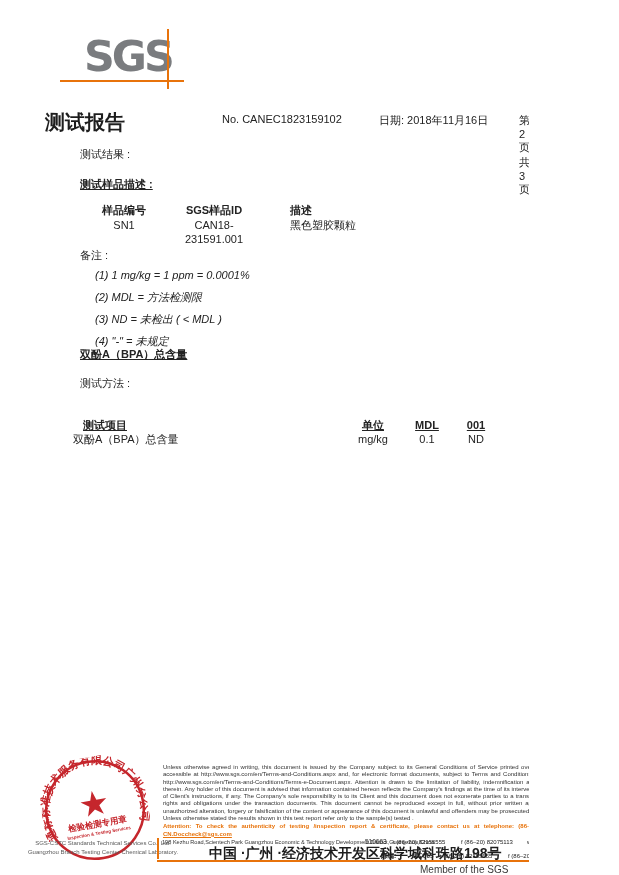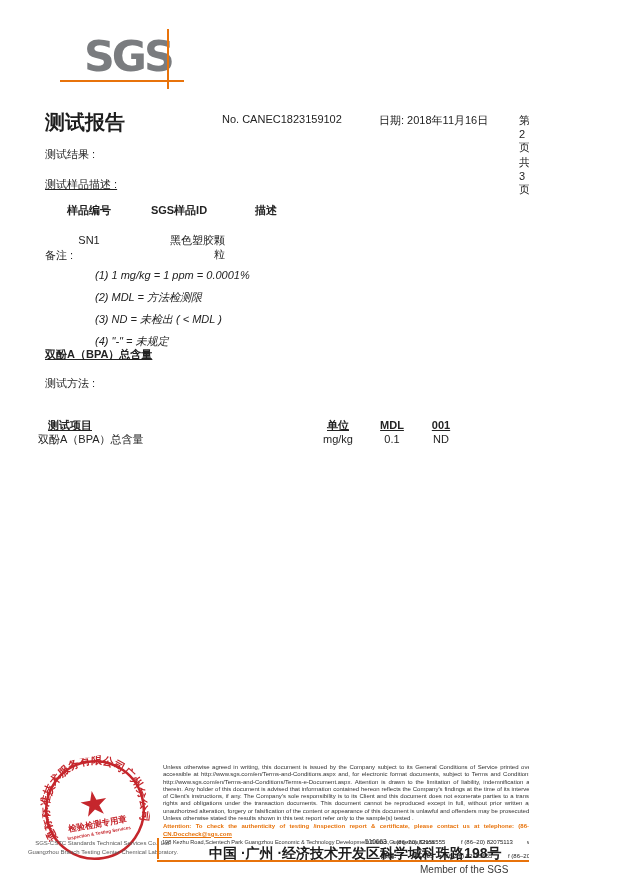--- a/index.html
+++ b/index.html
@@ -15,26 +15,26 @@
     letter-spacing:-3px;transform:scaleX(1.02);transform-origin:left;
   }
   .logo-vline{position:absolute;left:167px;top:29px;width:2px;height:60px;background:#e8730b;}
   .logo-hline{position:absolute;left:60px;top:80px;width:124px;height:2px;background:#e8730b;}
   
   .report-title{position:absolute;left:45px;top:109px;font-size:20px;font-weight:bold;color:#1d1d1d;}
   .report-no{position:absolute;left:222px;top:113px;font-size:11px;}
   .report-date{position:absolute;left:379px;top:113px;font-size:11px;}
   .report-page{position:absolute;left:519px;top:113px;font-size:11px;}
   
-  .t11{font-size:11px;line-height:14px;}
+  .t11{font-size:11px;line-height:14px;margin-left:35px;}
   .results-label{position:absolute;left:45px;top:147px;}
-  .sample-heading{position:absolute;left:45px;top:177px;font-weight:normal;text-decoration:underline;}
-  .sample-table{position:absolute;left:45px;top:203px;display:grid;grid-template-columns:88px 92px auto;row-gap:16px;}
+  .sample-heading{position:absolute;left:45px;top:177px;font-weight:bold;text-decoration:underline;}
+  .sample-table{position:absolute;left:45px;top:203px;display:grid;grid-template-columns:88px 92px auto;row-gap:1px;}
   .sample-table .c1,.sample-table .c2{text-align:center;}
-  .sample-table .c3{padding-left:30px;text-align:right;}
+  .sample-table .c3{padding-left:30px;text-align:left;}
   .sample-table .hdr{font-weight:bold;}
   .remarks-label{position:absolute;left:45px;top:248px;}
   .remarks-list{position:absolute;left:95px;top:264px;}
   .remarks-list div{font-size:11px;line-height:22px;font-style:italic;}
   .bpa-heading{position:absolute;left:45px;top:347px;font-weight:bold;text-decoration:underline;}
   .method-label{position:absolute;left:45px;top:376px;}
   .method-text{position:absolute;left:120px;top:375px;width:468px;font-size:11px;line-height:21px;text-align:justify;}
   .result-table{position:absolute;left:38px;top:418px;display:grid;grid-template-columns:270px 60px 48px 50px;}
   .result-table .num{text-align:center;}
   .result-table .hdr span{font-weight:bold;text-decoration:underline;}
@@ -75,20 +75,21 @@
   <div class="report-page">第2页,共3页</div>
 
   <div class="results-label t11">测试结果 :</div>
 
   <div class="sample-heading t11">测试样品描述 :</div>
   <div class="sample-table t11">
     <div class="c1 hdr">样品编号</div>
     <div class="c2 hdr">SGS样品ID</div>
     <div class="c3 hdr">描述</div>
     <div class="c1">SN1</div>
+    <div class="c2">CAN18-231591.001</div>
     <div class="c3">黑色塑胶颗粒</div>
   </div>
 
   <div class="remarks-label t11">备注 :</div>
   <div class="remarks-list">
     <div>(1) 1 mg/kg = 1 ppm = 0.0001%</div>
     <div>(2) MDL = 方法检测限</div>
     <div>(3) ND = 未检出 ( &lt; MDL )</div>
     <div>(4) "-" = 未规定</div>
   </div>

